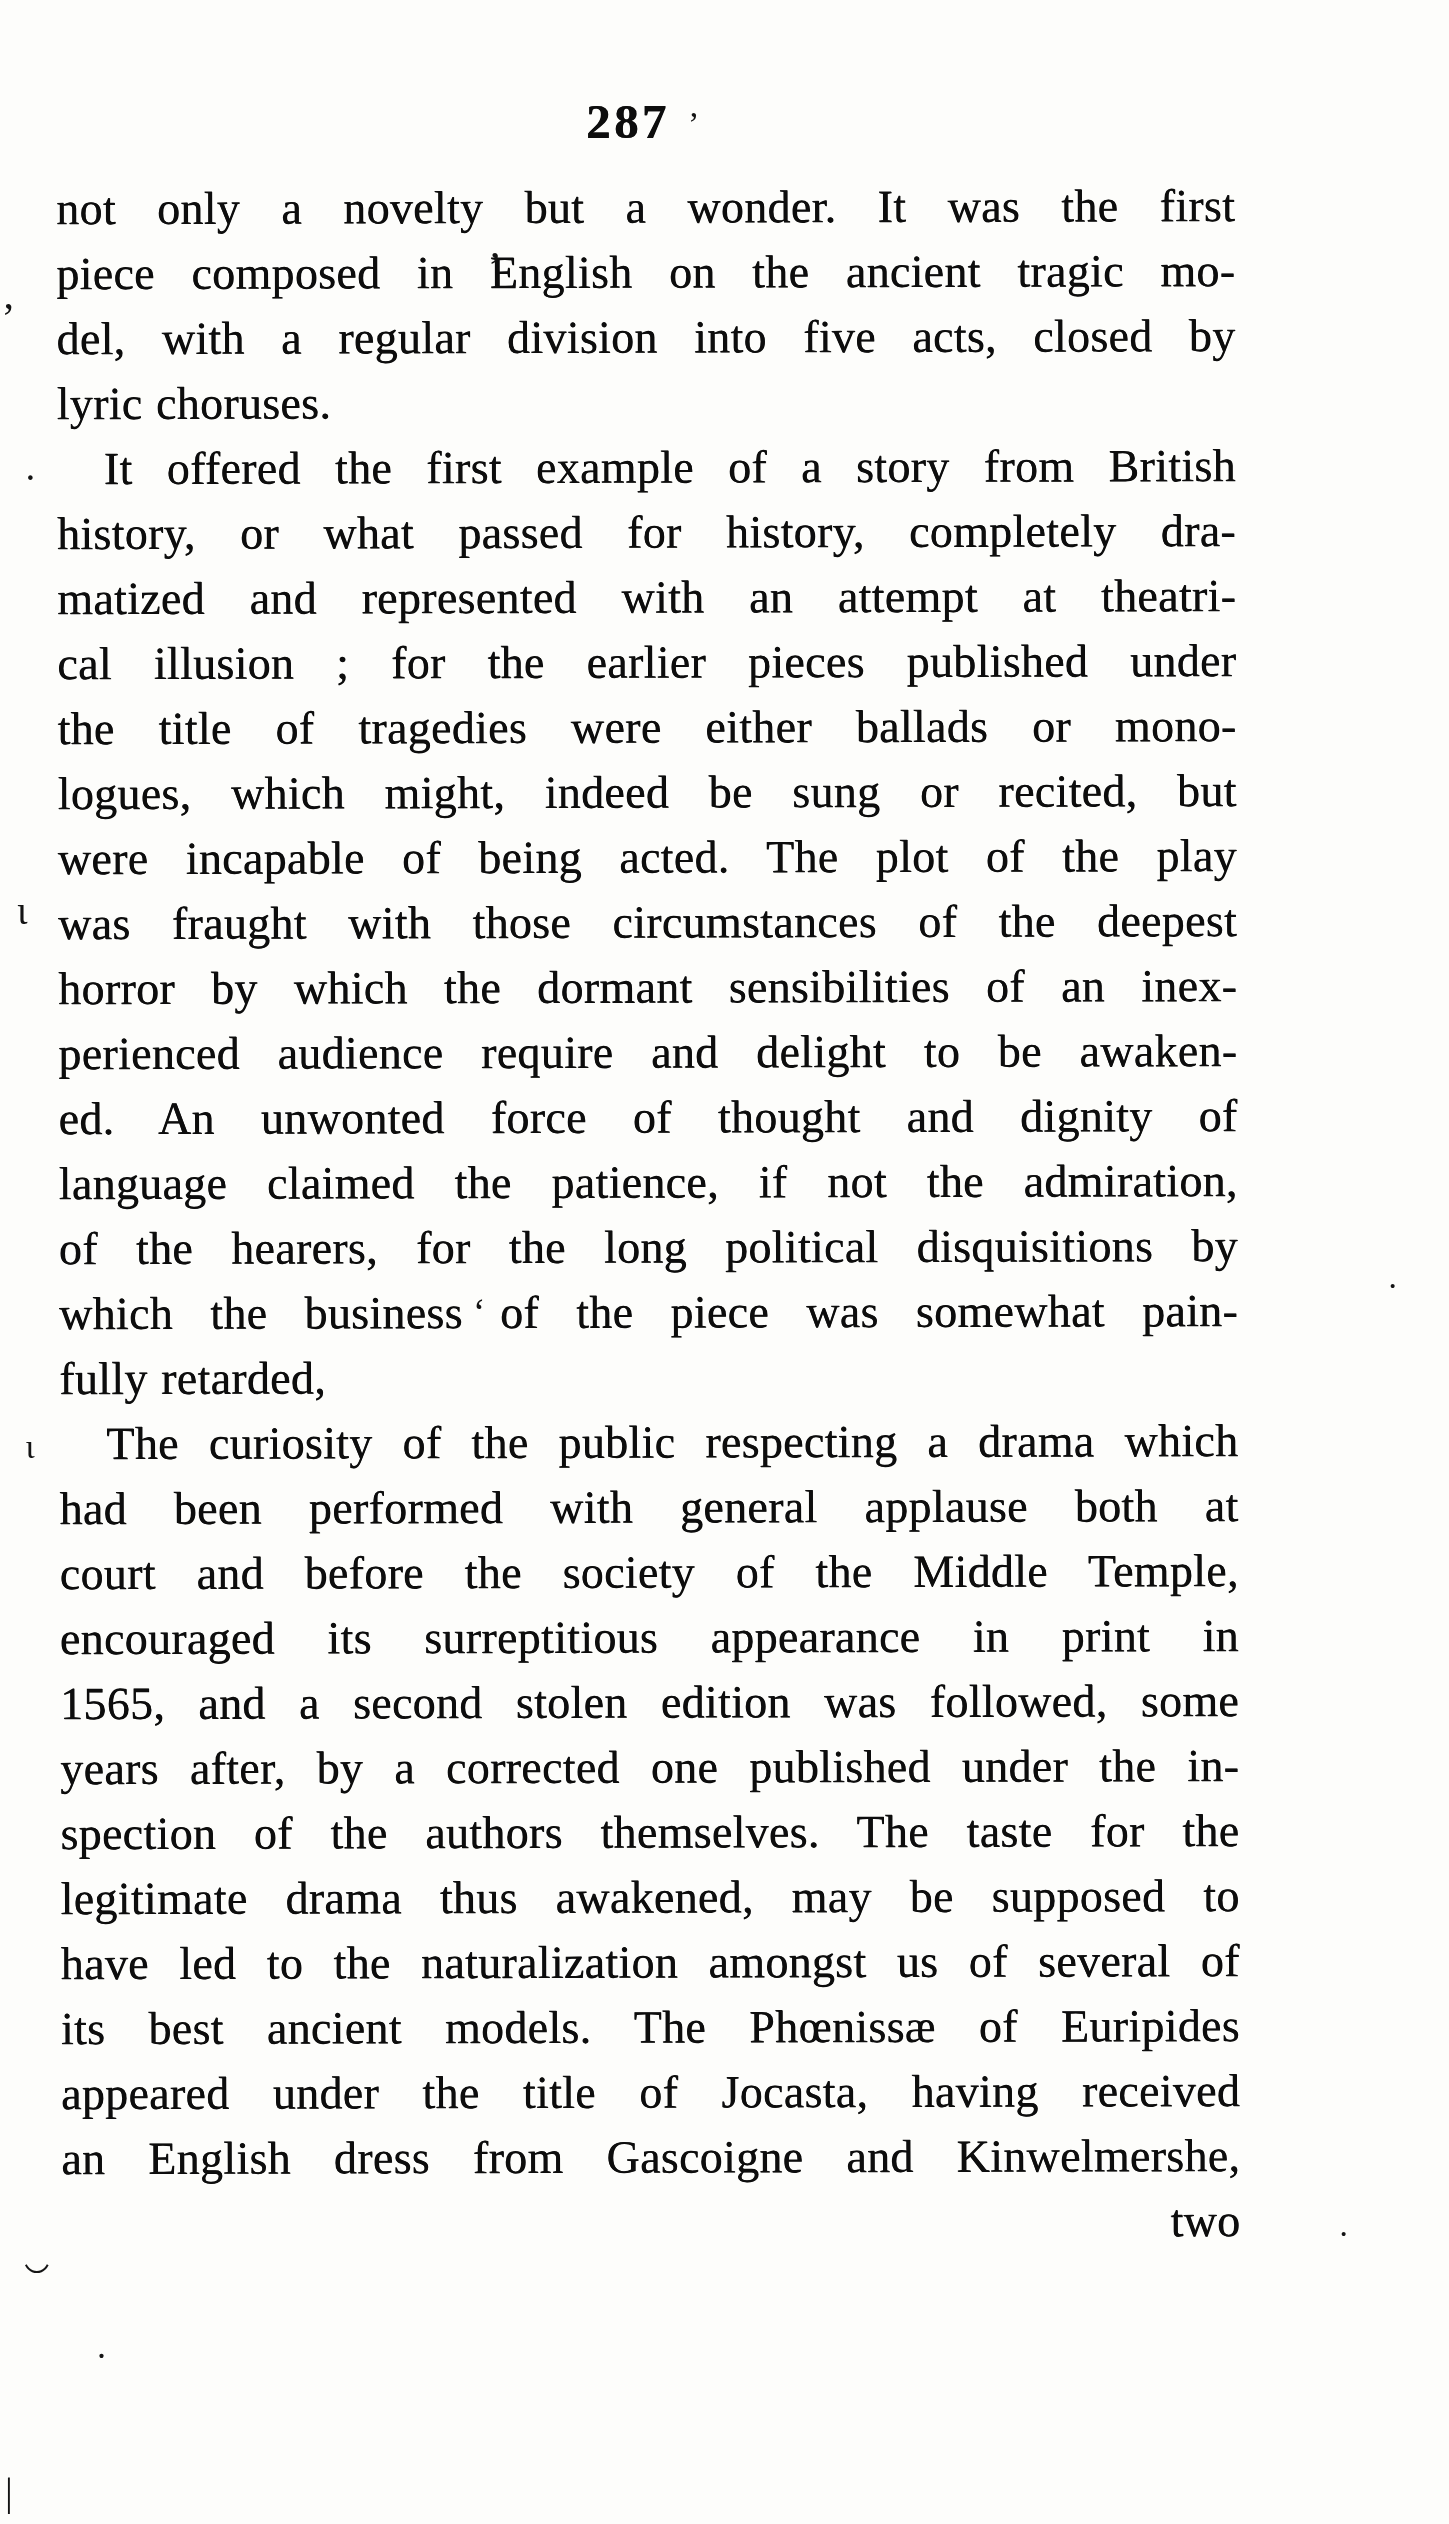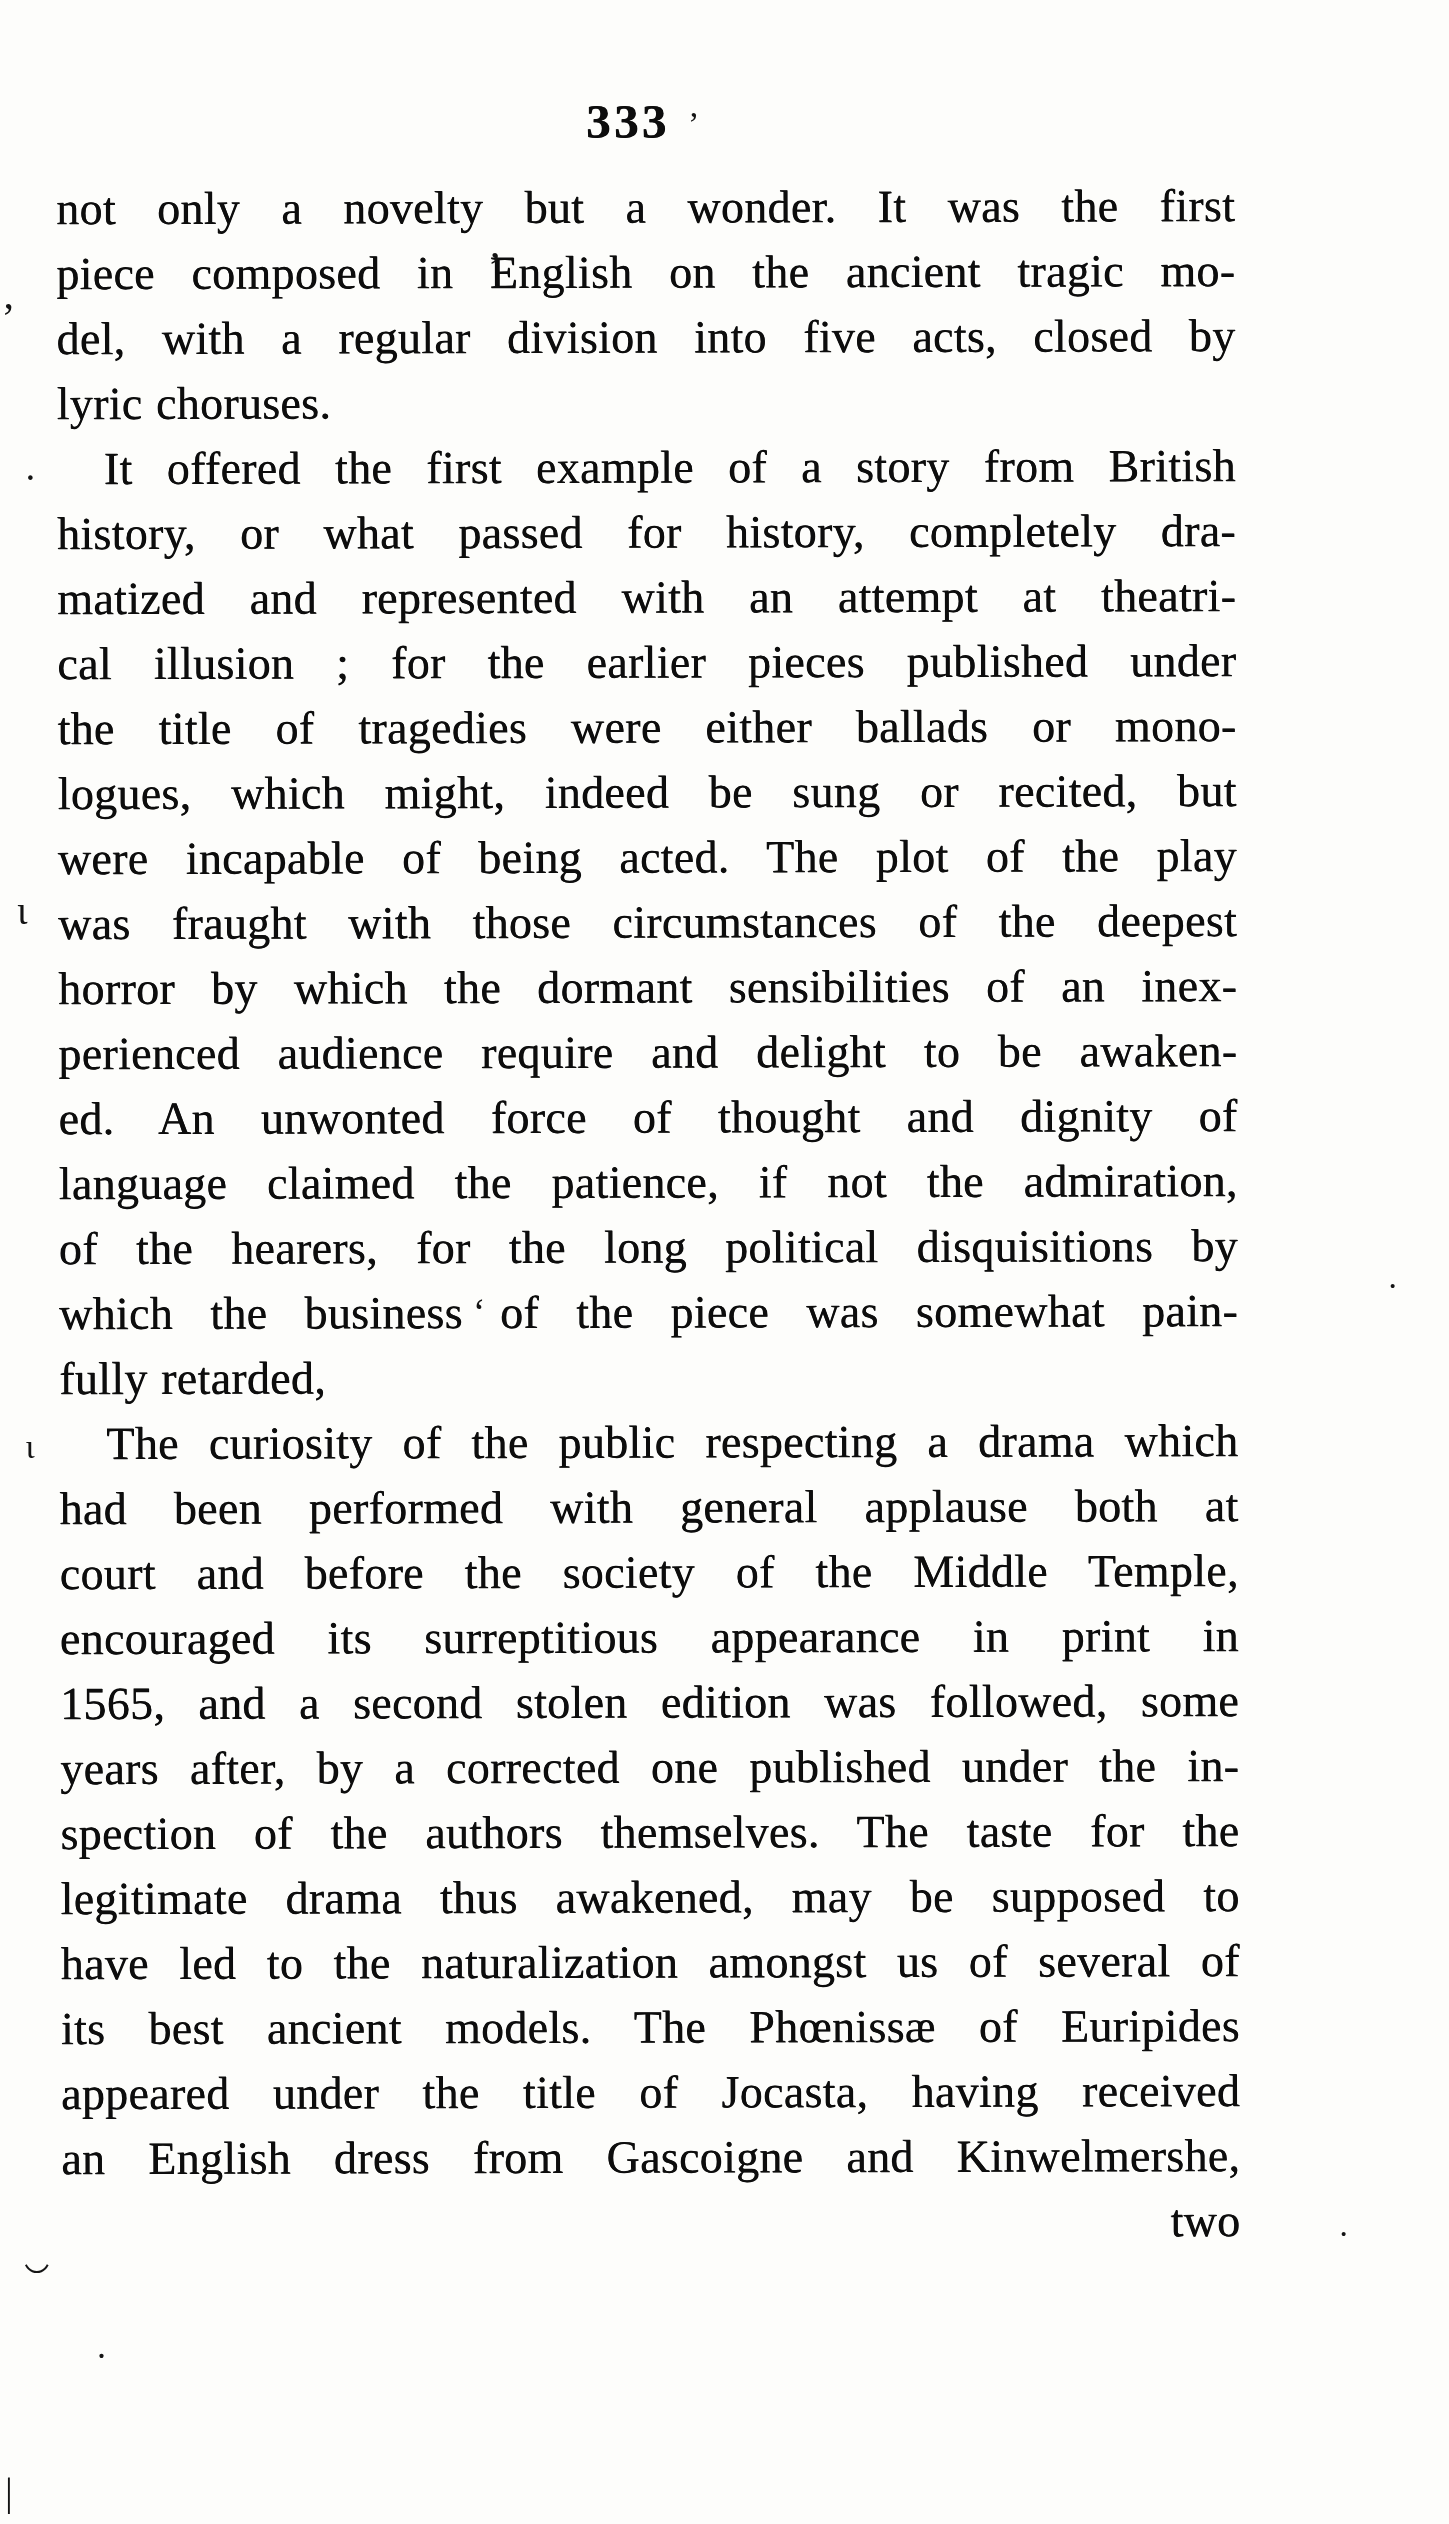--- a/index.html
+++ b/index.html
@@ -43,21 +43,21 @@
     position:absolute;
     color:#141414;
     line-height:1;
     font-family:"Liberation Serif","DejaVu Serif",serif;
   }
 </style>
 </head>
 <body>
 
 <div class="page">
-  <div class="page-number">333</div>
+  <div class="page-number">287</div>
 
   <div class="text-block">
       <div class="line j">not only a novelty but a wonder.  It was the first</div>
       <div class="line j">piece composed in English on the ancient tragic mo-</div>
       <div class="line j">del, with a regular division into five acts, closed by</div>
       <div class="line left">lyric choruses.</div>
       <div class="line j indent">It offered the first example of a story from British</div>
       <div class="line j">history, or what passed for history, completely dra-</div>
       <div class="line j">matized and represented with an attempt at theatri-</div>
       <div class="line j">cal illusion ; for the earlier pieces published under</div>

